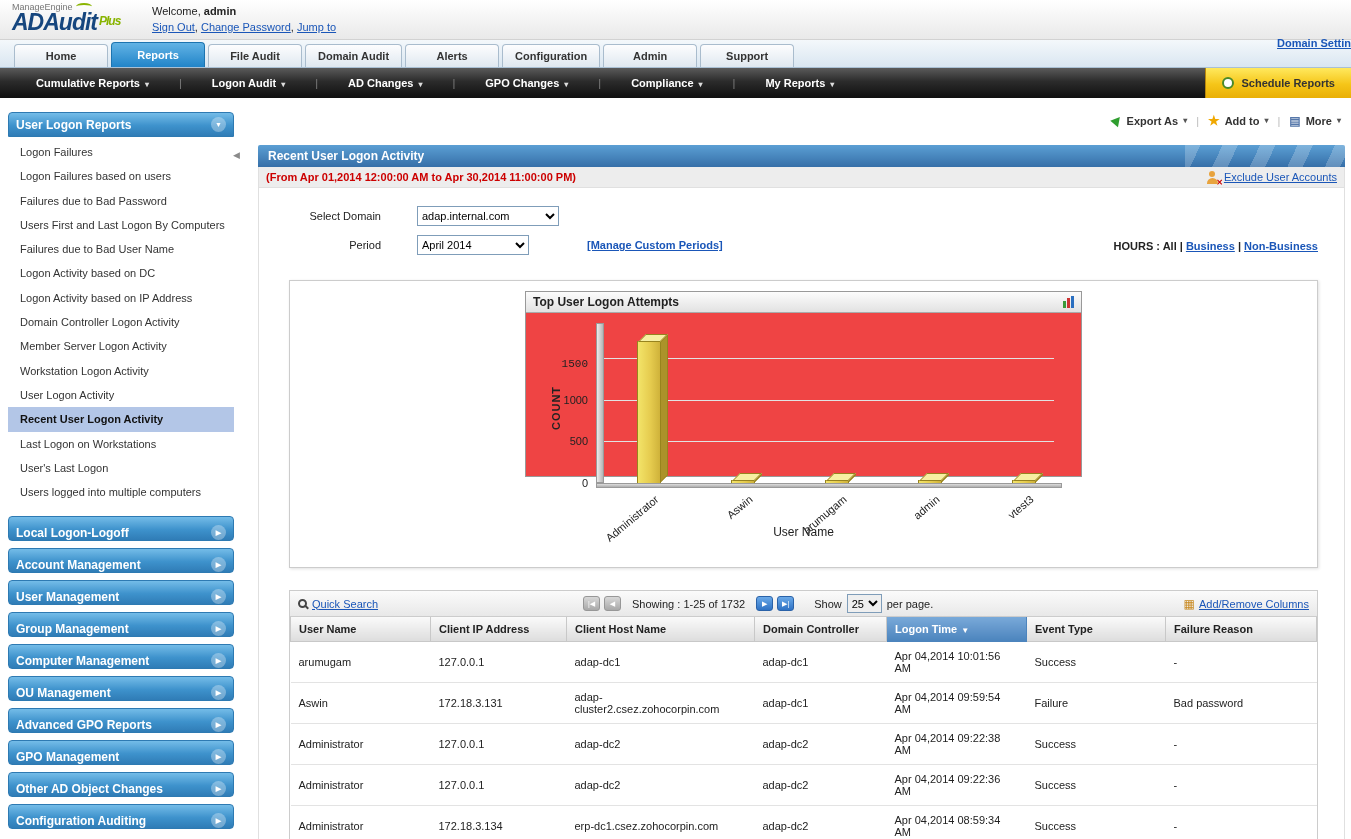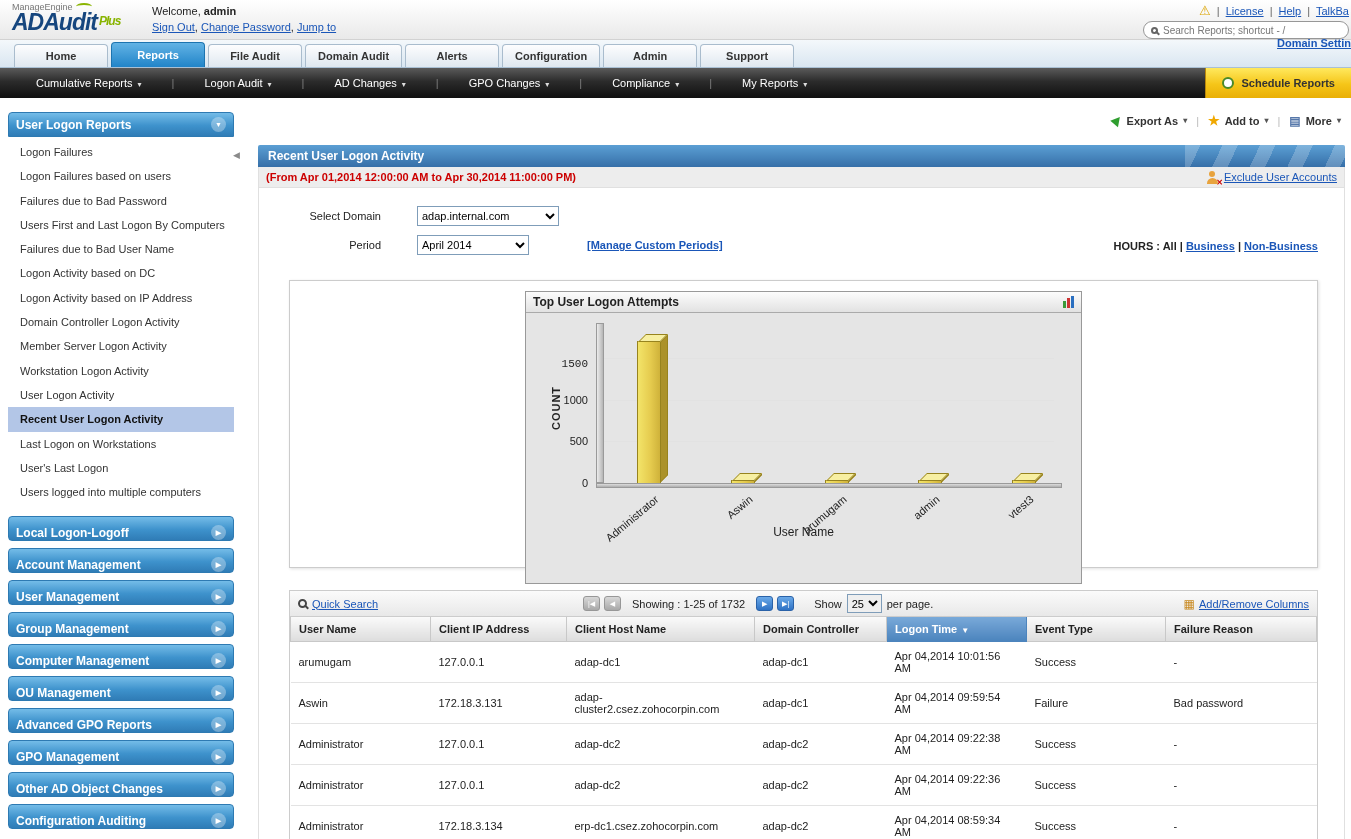--- a/index.html
+++ b/index.html
@@ -31,21 +31,21 @@
   .mag-icon.small::after{background:#666;}
 
   
   .tabbar{height:28px;background:linear-gradient(#f4f8fb,#d9e6f1);border-bottom:1px solid #a9c0d4;display:flex;align-items:flex-end;padding-left:14px;position:relative;}
   .tab{height:23px;line-height:22px;min-width:94px;text-align:center;padding:0 12px;margin-right:3px;border:1px solid #a9bccd;border-bottom:none;border-radius:4px 4px 0 0;background:linear-gradient(#fdfdfe,#dfe8f0);font-weight:bold;color:#333;cursor:pointer;}
   .tab.active{background:linear-gradient(#62b3e5,#2184c8);color:#fff;border-color:#1c74b0;height:25px;line-height:24px;}
   .domain-link{position:absolute;right:0;bottom:18px;font-weight:bold;white-space:nowrap;}
 
   
   .menubar{height:30px;background:linear-gradient(#5a5a5a,#2b2b2b 45%,#101010);display:flex;align-items:center;position:relative;color:#fff;padding-left:6px;}
-  .menu-item{padding:0 30px;font-weight:normal;cursor:pointer;white-space:nowrap;text-align:center;}
+  .menu-item{padding:0 30px;font-weight:bold;cursor:pointer;white-space:nowrap;text-align:center;}
   .menu-caret{font-size:8px;margin-left:5px;color:#ddd;}
   .menu-sep{color:#7d7d7d;}
   .schedule-btn{position:absolute;right:0;top:0;height:30px;background:linear-gradient(#ffe95e,#f5c518 55%,#e9af06);border:none;border-left:1px solid #b8860b;display:flex;align-items:center;gap:7px;padding:0 16px;font-weight:bold;font-size:11px;color:#333;cursor:pointer;font-family:inherit;}
   .clock-icon{width:12px;height:12px;border-radius:50%;background:#fff;border:2px solid #4a8a2a;display:inline-block;}
 
   
   .mainrow{display:flex;height:741px;position:relative;}
 
   
   .sidebar{width:240px;padding:14px 6px 0 8px;flex-shrink:0;}
@@ -85,21 +85,21 @@
   .form-row label{width:92px;text-align:right;}
   .form-row select{border:1px solid #7f9db9;font-size:11px;height:20px;font-family:inherit;background:#fff;margin-left:36px;}
   .domain-select{width:142px;}
   .period-select{width:112px;}
   .manage-link{margin-left:58px;font-weight:bold;}
   .hours{padding-bottom:12px;white-space:nowrap;}
   .hours a{font-weight:bold;}
 
   
   .chart-outer{border:1px solid #ccc;box-shadow:1px 1px 3px rgba(0,0,0,.12);height:288px;display:flex;justify-content:center;padding-top:10px;margin-bottom:22px;background:#fff;}
-  .chart-box{width:557px;height:293px;border:1px solid #999;background:#e5e5e5;}
+  .chart-box{width:557px;height:186px;border:1px solid #999;background:#ef4444;}
   .chart-header{height:21px;background:linear-gradient(#fcfcfc,#e2e2e2);border-bottom:1px solid #aaa;display:flex;align-items:center;justify-content:space-between;padding:0 7px;font-size:12px;font-weight:bold;}
   .charticon{display:flex;align-items:flex-end;gap:1px;height:12px;cursor:pointer;}
   .charticon i{width:3px;display:block;}
   .charticon i:nth-child(1){height:7px;background:#3a9a3a;}
   .charticon i:nth-child(2){height:10px;background:#cc3333;}
   .charticon i:nth-child(3){height:12px;background:#2a6fc0;}
   .chart-body{position:relative;height:231px;}
   .chart-plot{position:absolute;left:78px;top:20px;width:450px;height:150px;}
   .axis-wall{position:absolute;left:-8px;top:-10px;width:8px;height:calc(100% + 10px);background:linear-gradient(90deg,#ececec,#b5b5b5);border:1px solid #9a9a9a;}
   .floor{position:absolute;left:-8px;bottom:-5px;width:calc(100% + 16px);height:5px;background:linear-gradient(#dcdcdc,#aeaeae);border:1px solid #9a9a9a;}
@@ -143,35 +143,20 @@
 
 <header class="topbar">
   <div class="logo">
     <div class="logo-brand">ManageEngine</div>
     <div class="logo-product"><span>ADAudit</span><span class="logo-plus">Plus</span></div>
   </div>
   <div class="welcome">
     <div><span>Welcome,</span> <b>admin</b></div>
     <div class="acct-links">
       <a>Sign Out</a><span>, </span><a>Change Password</a><span>, </span><a>Jump to</a>
-    </div>
-  </div>
-  <div class="topright">
-    <div class="toplinks">
-      <span class="warn-icon">⚠</span>
-      <span class="sep2">|</span>
-      <a>License</a>
-      <span class="sep2">|</span>
-      <a>Help</a>
-      <span class="sep2">|</span>
-      <a>TalkBa</a>
-    </div>
-    <div class="searchbox">
-      <span class="mag-icon small"></span>
-      <input placeholder="Search Reports; shortcut - /" style="">
     </div>
   </div>
 </header>
 
 <nav class="tabbar">
   <div id="tabs" style="display:flex;align-items:flex-end;">
       <div class="tab">Home</div>
       <div class="tab active">Reports</div>
       <div class="tab">File Audit</div>
       <div class="tab">Domain Audit</div>

